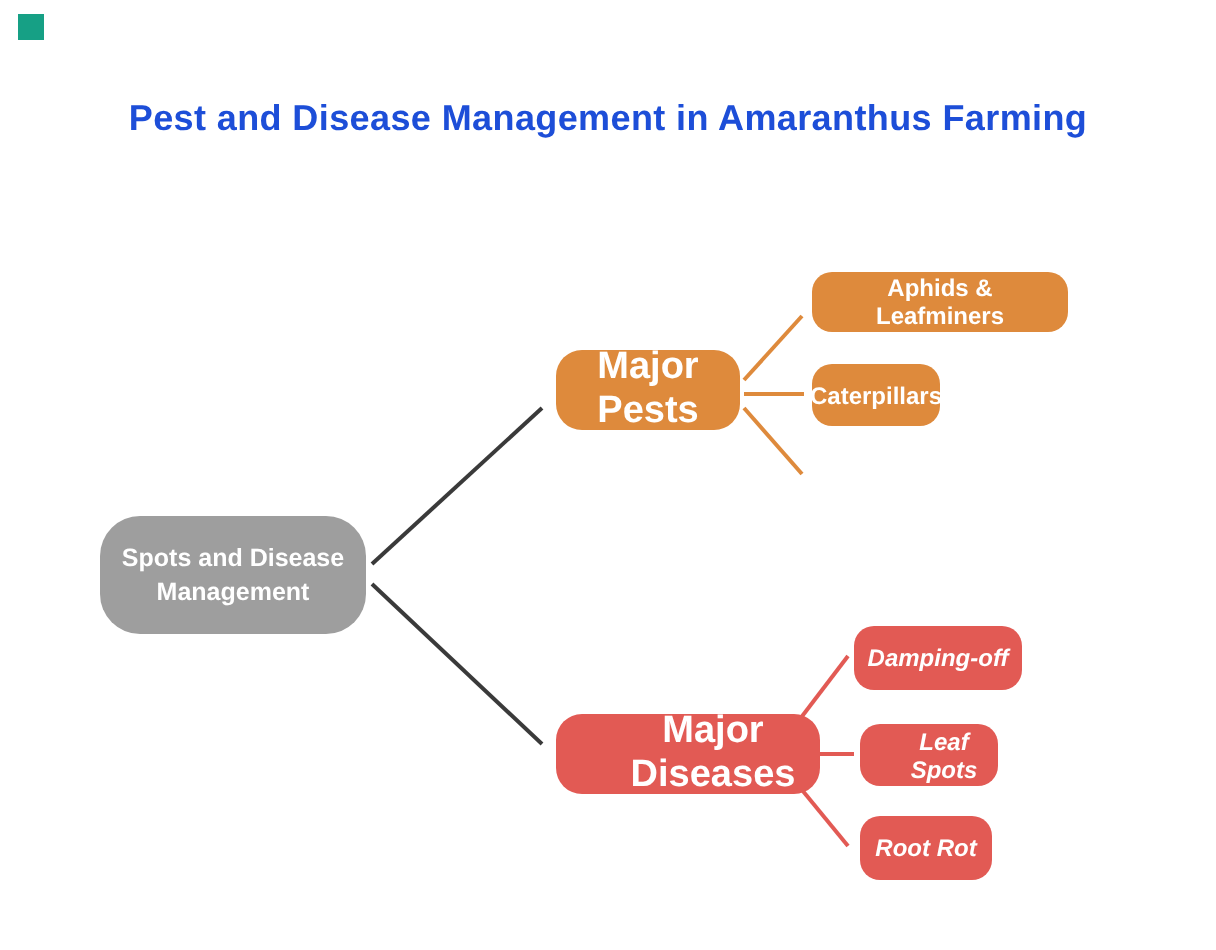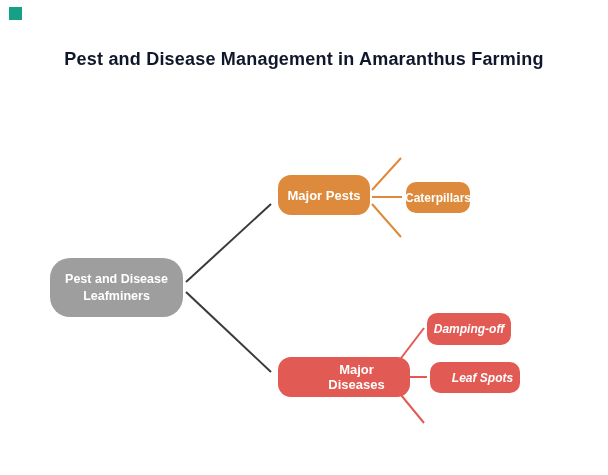--- a/index.html
+++ b/index.html
@@ -10,52 +10,52 @@
     overflow:hidden;
     font-family:"Liberation Sans", sans-serif;
   }
   .brand-mark{
     position:absolute;left:9px;top:7px;width:13px;height:13px;
     background:#16a085;
   }
   .title{
     position:absolute;left:0;top:49px;width:608px;margin:0;
     text-align:center;
-    font-size:18px;font-weight:bold;color:#0f172a;
+    font-size:18px;font-weight:bold;color:#1d4ed8;
     letter-spacing:0.2px;
   }
   svg.connectors{position:absolute;left:0;top:0;}
   .node{
     position:absolute;
     display:flex;align-items:center;justify-content:center;
     box-sizing:border-box;
     color:#ffffff;font-weight:bold;
     text-align:center;
   }
   .n-root{
     left:50px;top:258px;width:133px;height:59px;
     background:#9e9e9e;border-radius:20px;
     font-size:12.5px;line-height:17px;font-weight:700;
     padding:0 10px;
   }
   .branch{
-    height:40px;border-radius:13px;font-size:13px;padding:0 8px;
+    height:40px;border-radius:13px;font-size:19px;padding:0 8px;
   }
   .n-pests{left:278px;top:175px;width:92px;background:#de8a3c;}
   .n-diseases{left:278px;top:357px;width:132px;background:#e25a54;padding-left:33px;}
   .leaf{
     height:31px;border-radius:10px;font-size:12px;padding:0 6px;
   }
   .leaf.orange{background:#de8a3c;}
   .leaf.red{background:#e25a54;font-style:italic;}
   .n-aphids{left:406px;top:136px;width:128px;height:30px;}
   .n-caterpillars{left:406px;top:182px;width:64px;}
   .n-flea{left:406px;top:228px;width:81px;height:30px;}
   .n-damping{left:427px;top:313px;width:84px;height:32px;}
-  .n-leafspots{left:430px;top:362px;width:90px;padding-left:21px;}
+  .n-leafspots{left:430px;top:362px;width:69px;padding-left:21px;}
   .n-rootrot{left:430px;top:408px;width:66px;height:32px;}
 </style>
 </head>
 <body>
 
 <div class="canvas">
 
   <div class="brand-mark"></div>
 
   <h1 class="title">Pest and Disease Management in Amaranthus Farming</h1>
@@ -65,33 +65,39 @@
     <line x1="186" y1="292" x2="271" y2="372" stroke="#3a3a3a" stroke-width="2"></line>
     <line x1="372" y1="190" x2="401" y2="158" stroke="#de8a3c" stroke-width="2"></line>
     <line x1="372" y1="197" x2="402" y2="197" stroke="#de8a3c" stroke-width="2"></line>
     <line x1="372" y1="204" x2="401" y2="237" stroke="#de8a3c" stroke-width="2"></line>
     <line x1="392" y1="370" x2="424" y2="328" stroke="#e25a54" stroke-width="2"></line>
     <line x1="393" y1="377" x2="427" y2="377" stroke="#e25a54" stroke-width="2"></line>
     <line x1="392" y1="384" x2="424" y2="423" stroke="#e25a54" stroke-width="2"></line>
   </svg>
 
   <div class="node n-root">
-    <span>Pest and Disease Leafminers</span>
+    <span>Spots and Disease Management</span>
   </div>
 
   <div class="node branch n-pests">
     <span>Major Pests</span>
+  </div>
+  <div class="node leaf orange n-aphids">
+    <span>Aphids &amp; Leafminers</span>
   </div>
   <div class="node leaf orange n-caterpillars">
     <span>Caterpillars</span>
   </div>
 
   <div class="node branch n-diseases">
     <span>Major Diseases</span>
   </div>
   <div class="node leaf red n-damping">
     <span>Damping-off</span>
   </div>
   <div class="node leaf red n-leafspots">
     <span>Leaf Spots</span>
   </div>
+  <div class="node leaf red n-rootrot">
+    <span>Root Rot</span>
+  </div>
 
 </div>
 
 </body></html>

